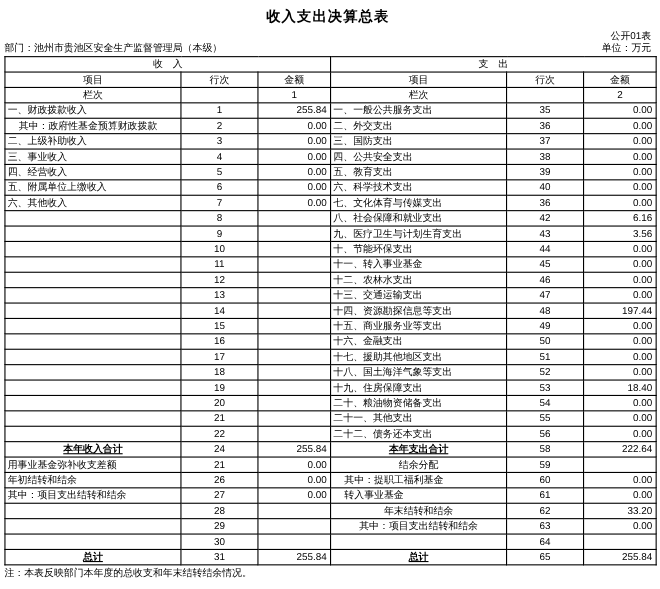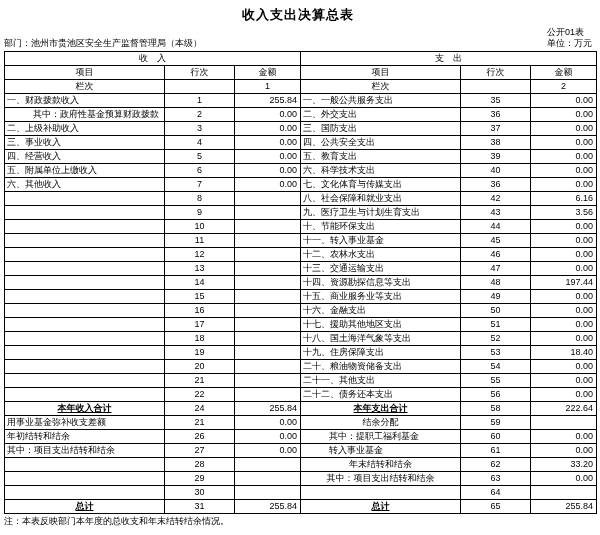--- a/index.html
+++ b/index.html
@@ -17,40 +17,40 @@
     font-weight:bold;
     letter-spacing:1px;
     padding-top:6px;
     padding-bottom:3px;
   }
   .meta{
     display:flex;justify-content:space-between;align-items:flex-end;
     font-size:9px;
     padding-bottom:1px;
   }
-  .meta .right{text-align:left;line-height:1.25;}
+  .meta .right{text-align:right;line-height:1.25;}
   table{
     border-collapse:collapse;
     width:592px;
     table-layout:fixed;
     font-size:9px;
   }
   td,th{
     border:1px solid #000;
     padding:0 2px;
     height:13px;
     line-height:13px;
     overflow:hidden;
     white-space:nowrap;
     font-weight:normal;
   }
   .grp{text-align:center;font-weight:normal;}
   .hdr{text-align:center;}
   .item{text-align:left;}
-  .item-indent{text-align:left;padding-left:28px;}
+  .item-indent{text-align:left;padding-left:12px;}
   .num{text-align:center;}
   .amt{text-align:right;padding-right:3px;}
   .ctr{text-align:center;}
   .bold{font-weight:bold;text-decoration:underline;}
   .note{font-size:9px;padding-top:2px;line-height:1.3;}
   col.c1{width:160px;}
   col.c2{width:70px;}
   col.c3{width:66px;}
   col.c4{width:160px;}
   col.c5{width:70px;}

